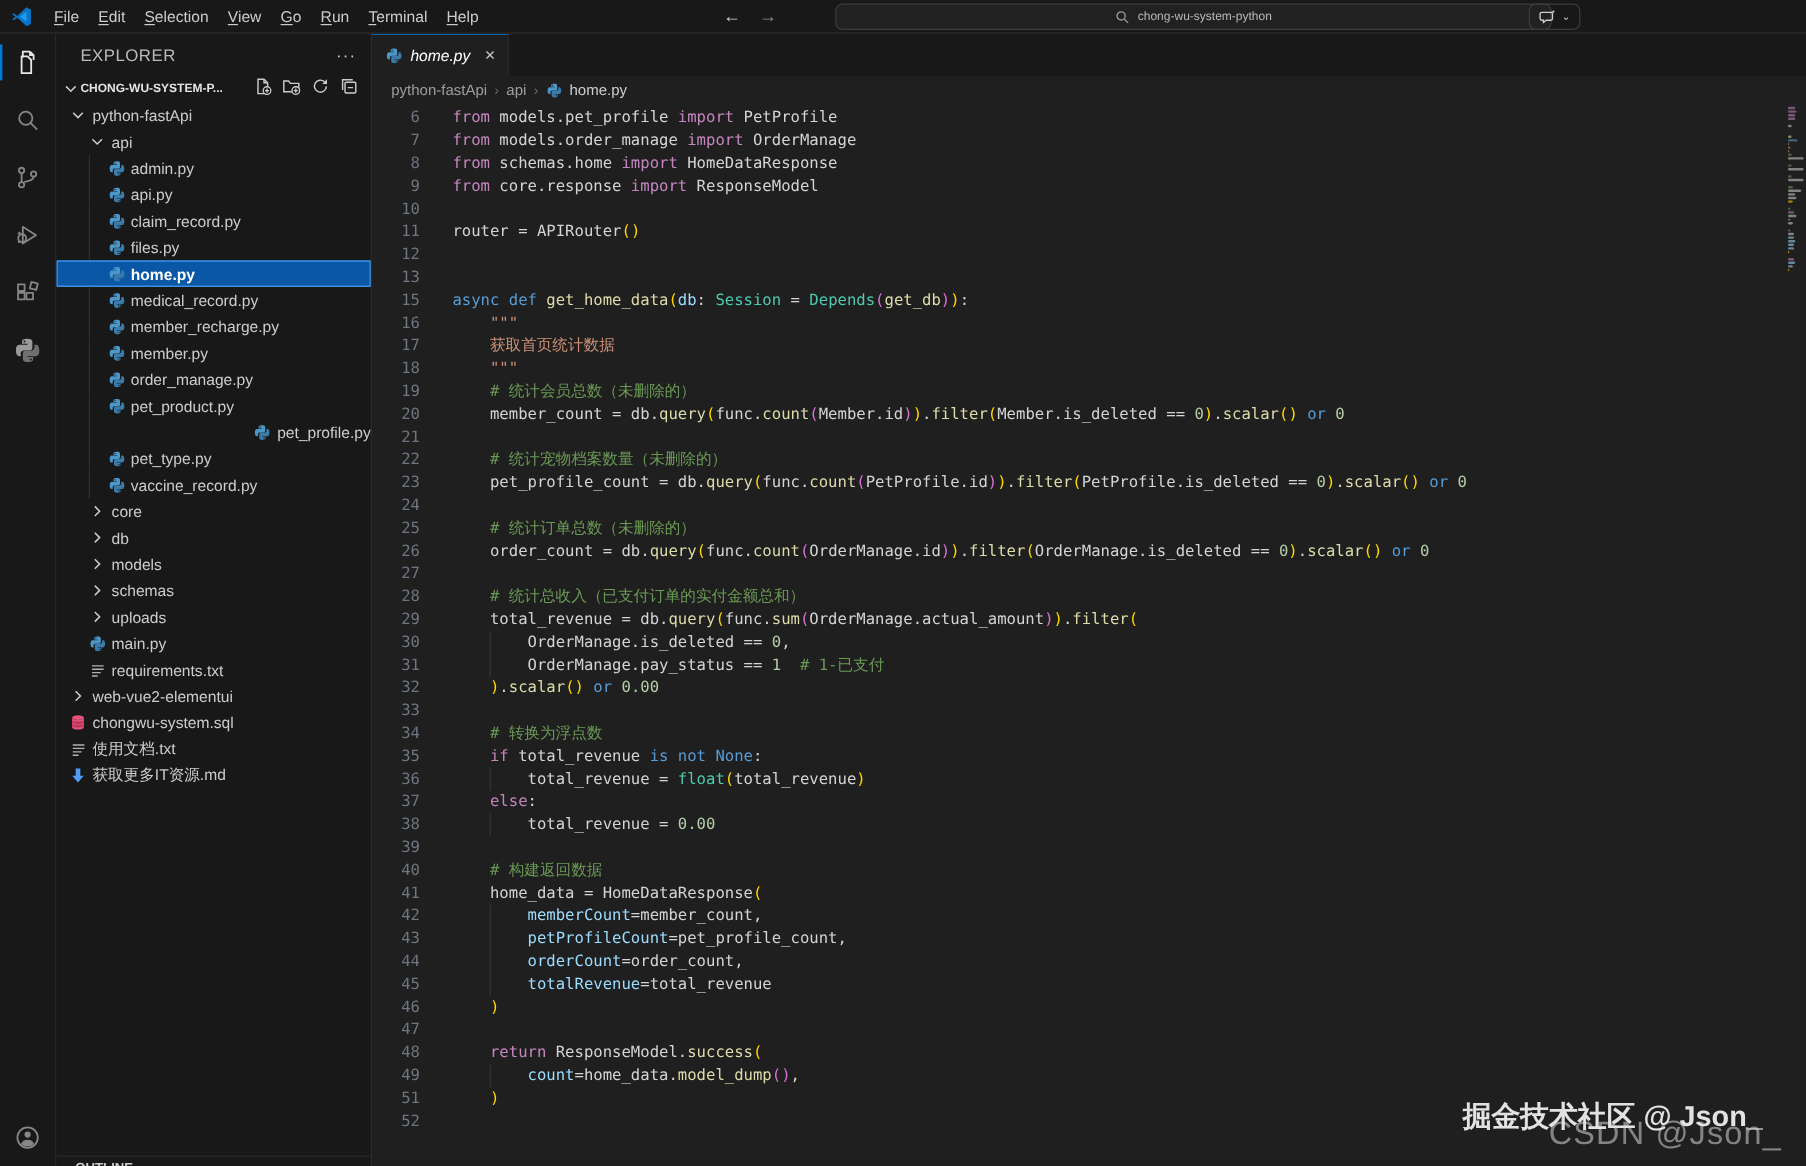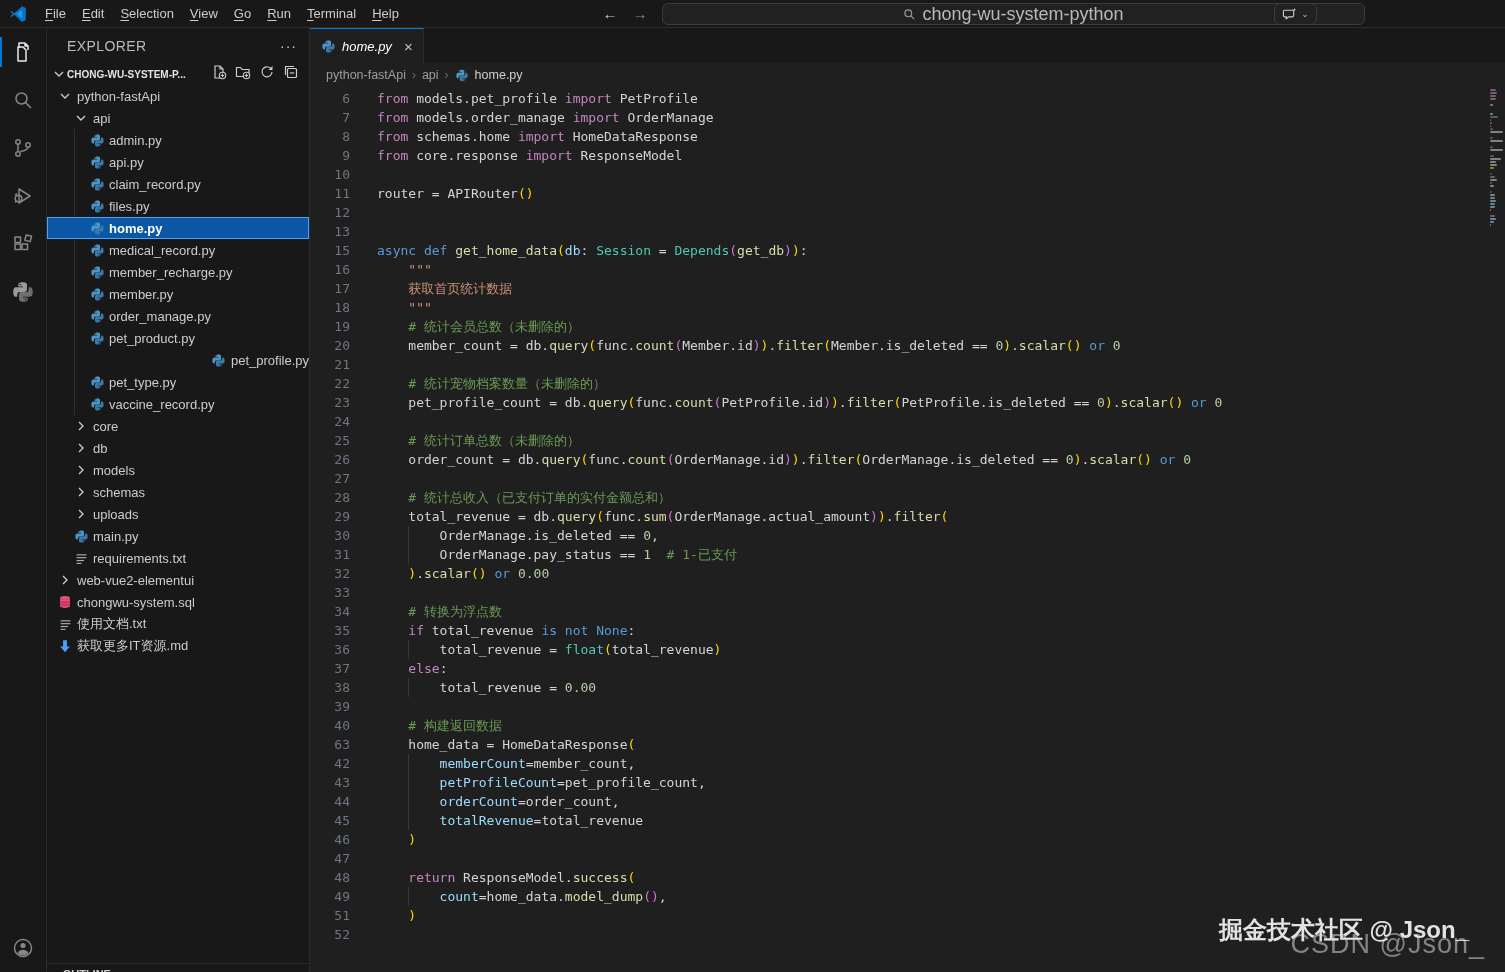--- a/index.html
+++ b/index.html
@@ -14,23 +14,23 @@
     display:flex; align-items:center; position:relative; z-index:5; }
   .vscode-logo { width:18px; height:18px; margin:0 10px 0 9px; flex:none; }
   .menubar { display:flex; align-items:center; height:100%; }
   .menu-item { color:#cccccc; font-size:13px; padding:0 8px; height:22px; line-height:22px;
     border-radius:5px; cursor:default; }
   .menu-item u { text-decoration:underline; text-underline-offset:2px; }
   .nav-arrow { position:absolute; top:3px; color:#cccccc; font-size:15px; width:24px; height:22px;
     text-align:center; line-height:22px; }
   .nav-back { left:598px; }
   .nav-fwd  { left:628px; color:#8a8a8a; }
-  .searchbox { position:absolute; left:662px; top:3px; width:703px; height:22px;
+  .searchbox { position:absolute; left:696px; top:3px; width:597px; height:22px;
     background:#212121; border:1px solid #3c3c3c; border-radius:6px;
-    display:flex; align-items:center; justify-content:center; gap:6px; color:#b9b9b9; font-size:18px; }
+    display:flex; align-items:center; justify-content:center; gap:6px; color:#b9b9b9; font-size:10px; }
   .copilot-btn { position:absolute; left:1274px; top:3px; width:43px; height:22px;
     border:1px solid #3c3c3c; border-radius:6px; display:flex; align-items:center;
     justify-content:center; gap:4px; color:#cccccc; }
   .copilot-chevron { font-size:9px; color:#bbbbbb; }
   
   .main { display:flex; height:944px; }
   .activitybar { width:47px; background:#181818; border-right:1px solid #2b2b2b;
     display:flex; flex-direction:column; align-items:center; position:relative; flex:none; }
   .ab-item { width:47px; height:48px; display:flex; align-items:center; justify-content:center;
     position:relative; }
@@ -516,21 +516,21 @@
         <div class="cline"><span class="ln">31</span><span class="ltext"><span class="iguide"></span><span class="pl">        OrderManage.pay_status </span><span class="op">== </span><span class="num">1</span><span class="com">  # 1-已支付</span></span></div>
         <div class="cline"><span class="ln">32</span><span class="ltext"><span class="p1">    )</span><span class="pl">.</span><span class="fn">scalar</span><span class="p1">()</span><span class="kb"> or </span><span class="num">0.00</span></span></div>
         <div class="cline"><span class="ln">33</span><span class="ltext"></span></div>
         <div class="cline"><span class="ln">34</span><span class="ltext"><span class="com">    # 转换为浮点数</span></span></div>
         <div class="cline"><span class="ln">35</span><span class="ltext"><span class="kw">    if </span><span class="pl">total_revenue </span><span class="kb">is not None</span><span class="pl">:</span></span></div>
         <div class="cline"><span class="ln">36</span><span class="ltext"><span class="iguide"></span><span class="pl">        total_revenue = </span><span class="cls">float</span><span class="p1">(</span><span class="pl">total_revenue</span><span class="p1">)</span></span></div>
         <div class="cline"><span class="ln">37</span><span class="ltext"><span class="kw">    else</span><span class="pl">:</span></span></div>
         <div class="cline"><span class="ln">38</span><span class="ltext"><span class="iguide"></span><span class="pl">        total_revenue = </span><span class="num">0.00</span></span></div>
         <div class="cline"><span class="ln">39</span><span class="ltext"></span></div>
         <div class="cline"><span class="ln">40</span><span class="ltext"><span class="com">    # 构建返回数据</span></span></div>
-        <div class="cline"><span class="ln">63</span><span class="ltext"><span class="pl">    home_data = HomeDataResponse</span><span class="p1">(</span></span></div>
+        <div class="cline"><span class="ln">41</span><span class="ltext"><span class="pl">    home_data = HomeDataResponse</span><span class="p1">(</span></span></div>
         <div class="cline"><span class="ln">42</span><span class="ltext"><span class="iguide"></span><span class="var">        memberCount</span><span class="op">=</span><span class="pl">member_count,</span></span></div>
         <div class="cline"><span class="ln">43</span><span class="ltext"><span class="iguide"></span><span class="var">        petProfileCount</span><span class="op">=</span><span class="pl">pet_profile_count,</span></span></div>
         <div class="cline"><span class="ln">44</span><span class="ltext"><span class="iguide"></span><span class="var">        orderCount</span><span class="op">=</span><span class="pl">order_count,</span></span></div>
         <div class="cline"><span class="ln">45</span><span class="ltext"><span class="iguide"></span><span class="var">        totalRevenue</span><span class="op">=</span><span class="pl">total_revenue</span></span></div>
         <div class="cline"><span class="ln">46</span><span class="ltext"><span class="p1">    )</span></span></div>
         <div class="cline"><span class="ln">47</span><span class="ltext"></span></div>
         <div class="cline"><span class="ln">48</span><span class="ltext"><span class="kw">    return </span><span class="pl">ResponseModel.</span><span class="fn">success</span><span class="p1">(</span></span></div>
         <div class="cline"><span class="ln">49</span><span class="ltext"><span class="iguide"></span><span class="var">        count</span><span class="op">=</span><span class="pl">home_data.</span><span class="fn">model_dump</span><span class="p2">()</span><span class="pl">,</span></span></div>
         <div class="cline"><span class="ln">51</span><span class="ltext"><span class="p1">    )</span></span></div>
         <div class="cline"><span class="ln">52</span><span class="ltext"></span></div>

